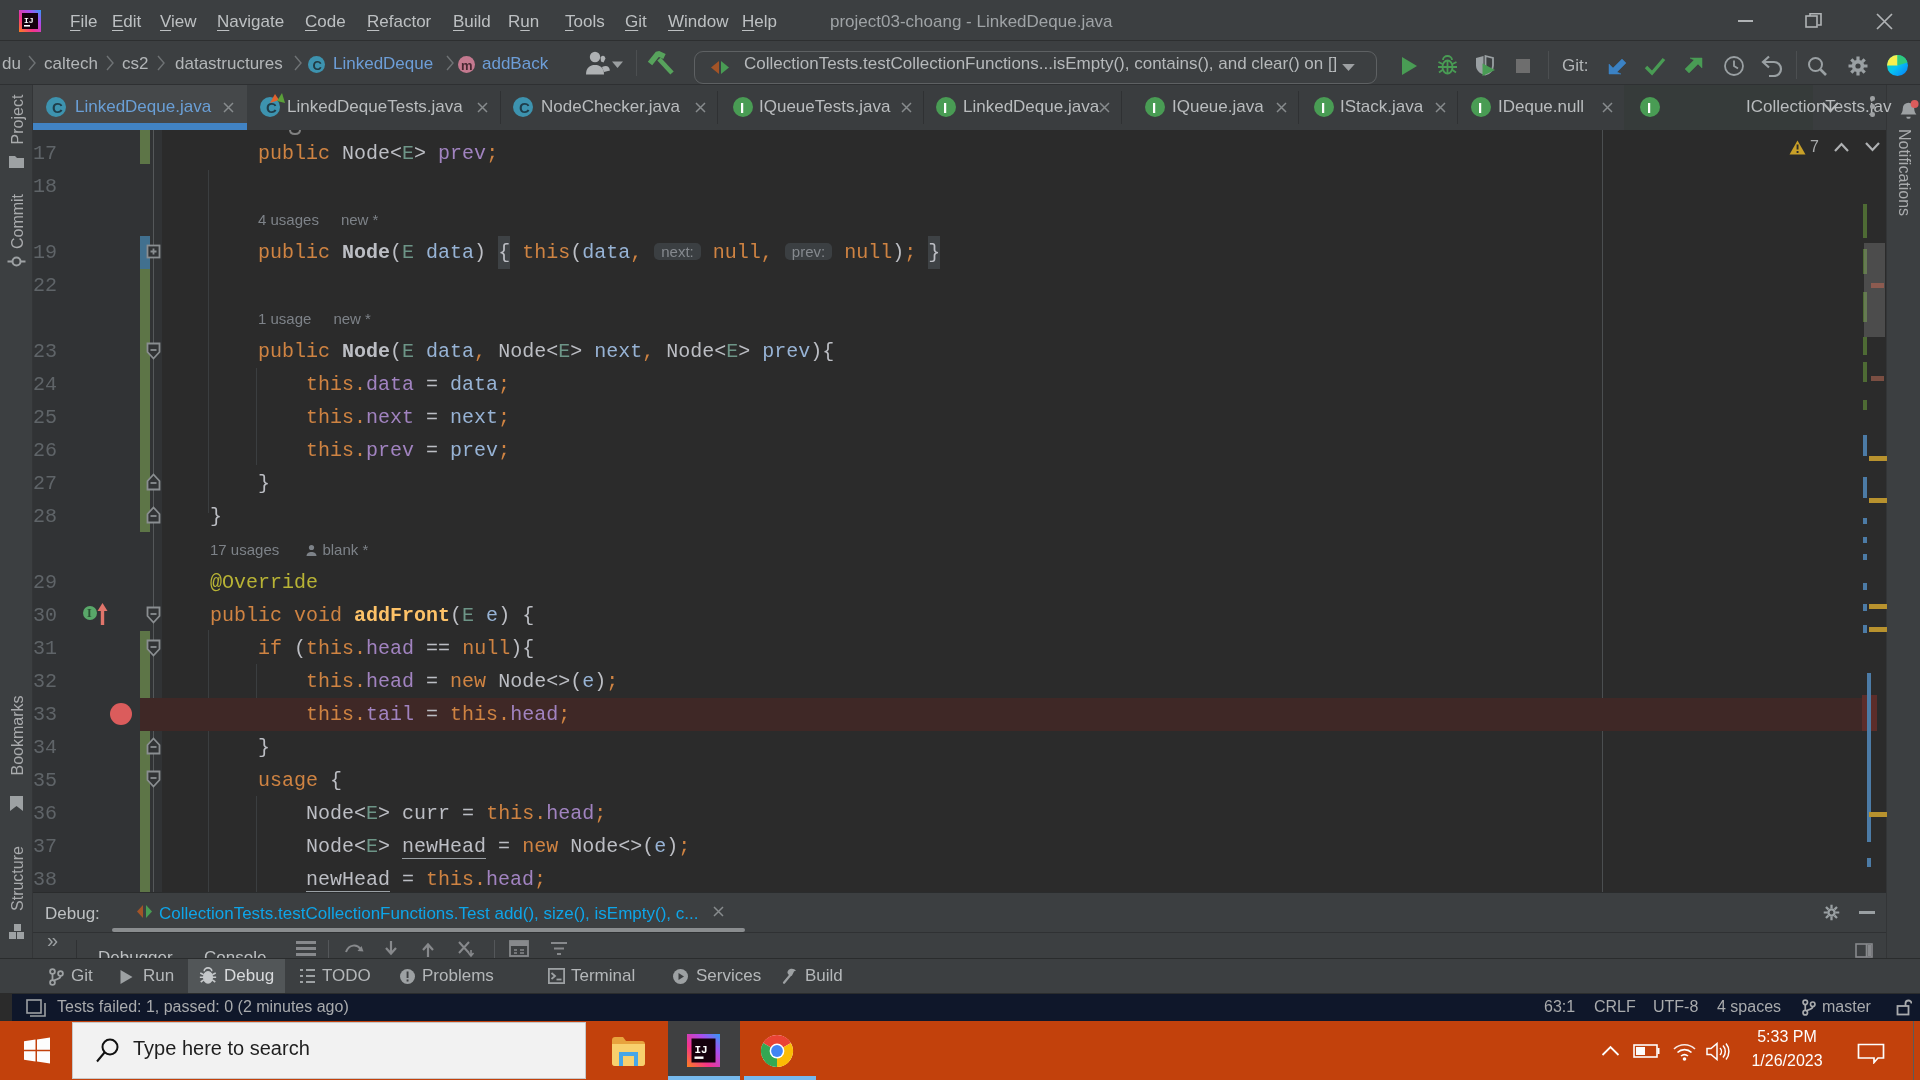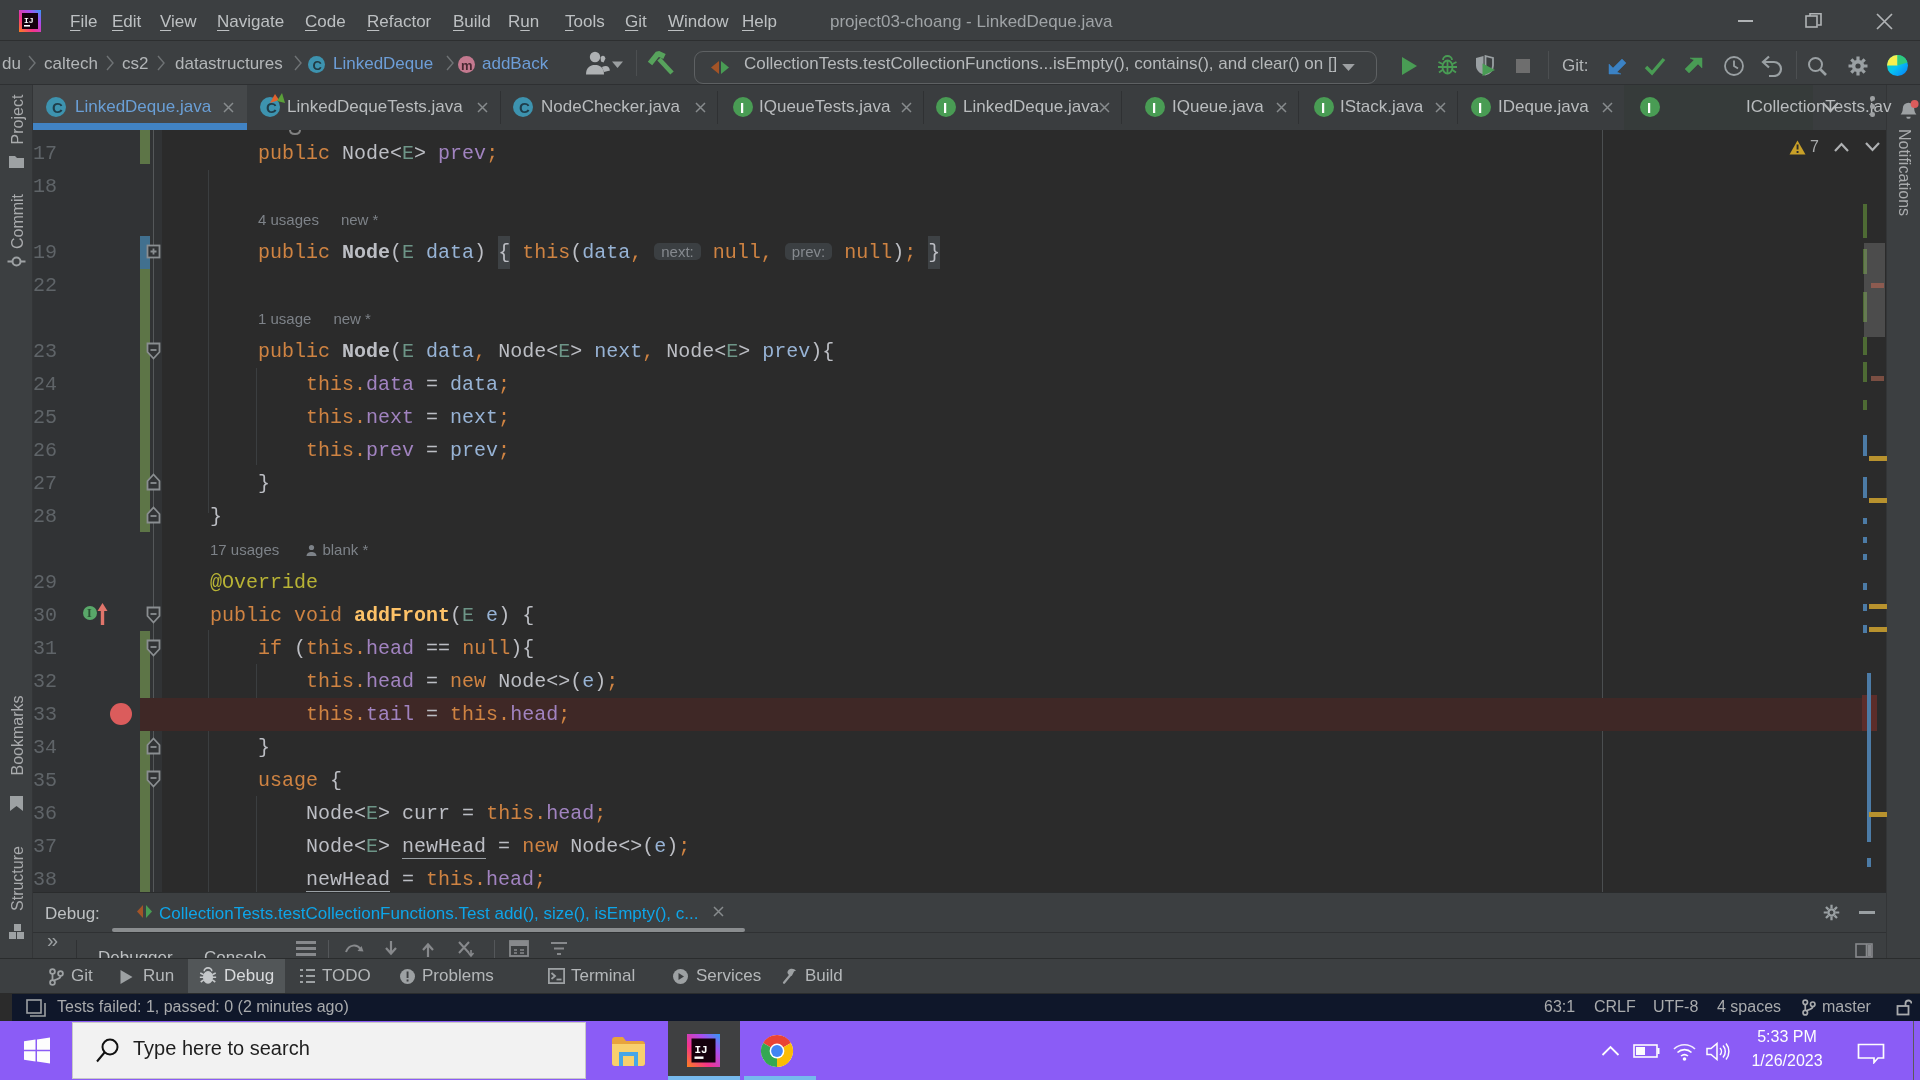--- a/index.html
+++ b/index.html
@@ -11,21 +11,21 @@
   #toolbar  { left:0; top:41px; width:1920px; height:44px; background:#3c3f41; border-bottom:1px solid #2e3032; }
   #tabbar   { left:33px; top:85px; width:1853px; height:45px; background:#3a3d3f; }
   #lstripe  { left:0; top:85px; width:33px; height:873px; background:#3c3f41; border-right:1px solid #333537; }
   #rstripe  { left:1886px; top:85px; width:34px; height:873px; background:#3c3f41; border-left:1px solid #333537; }
   #editor   { left:33px; top:130px; width:1829px; height:762px; background:#2b2b2b; }
   #gutter   { left:0; top:0; width:129px; height:762px; background:#313335; }
   #estripe  { left:1862px; top:130px; width:24px; height:762px; background:#2b2b2b; }
   #debugwin { left:33px; top:892px; width:1853px; height:66px; background:#3c3f41; border-top:1px solid #2a2c2d; overflow:hidden; }
   #twbar    { left:0; top:958px; width:1920px; height:35px; background:#3c3f41; border-top:1px solid #2a2c2d; }
   #statusbar{ left:0; top:993px; width:1920px; height:28px; background:#0f172a; border-top:1px solid #2a2c2d;margin-left:12px; }
-  #taskbar  { left:0; top:1021px; width:1920px; height:59px; background:#8b5cf6; }
+  #taskbar  { left:0; top:1021px; width:1920px; height:59px; background:#c2410c; }
 
   
   .menu { position:absolute; top:12px; color:#bdc0c2; font-size:17px; }
   .menu u { text-decoration-thickness:1px; text-underline-offset:3px; }
   
   .ln { position:absolute; width:41px; color:#5f6468;
         font:20px "Liberation Mono", monospace; line-height:33px; height:33px; }
   .cl { position:absolute; font:20px "Liberation Mono", monospace; line-height:33px; height:33px; white-space:pre; color:#a9b7c6; }
   .hint { position:absolute; font-size:15px; color:#7d8288; line-height:33px; height:33px; }
   .kw  { color:#cf8342; }
@@ -301,21 +301,21 @@
   <div class="abs" style="left:1281px;top:12px;width:20px;height:20px;border-radius:50%;background:#499c54"></div>
   <div class="abs" style="left:1288px;top:14px;color:#fff;font-size:15px;font-weight:bold">I</div>
   <div class="abs" style="left:1307px;top:12px;color:#b9bcbe;font-size:17px">IStack.java</div>
   <svg class="abs" style="left:1401px;top:16px" width="13" height="13" viewBox="0 0 13 13">
       <path d="M2 2 L11 11 M11 2 L2 11" stroke="#878b8d" stroke-width="1.5"></path>
     </svg>
   <div class="abs" style="left:1424px;top:6px;width:1px;height:33px;background:#2f3133"></div>
 
   <div class="abs" style="left:1438px;top:12px;width:20px;height:20px;border-radius:50%;background:#499c54"></div>
   <div class="abs" style="left:1445px;top:14px;color:#fff;font-size:15px;font-weight:bold">I</div>
-  <div class="abs" style="left:1465px;top:12px;color:#b9bcbe;font-size:17px">IDeque.java</div>
+  <div class="abs" style="left:1465px;top:12px;color:#b9bcbe;font-size:17px">IDeque.null</div>
   <svg class="abs" style="left:1568px;top:16px" width="13" height="13" viewBox="0 0 13 13">
       <path d="M2 2 L11 11 M11 2 L2 11" stroke="#878b8d" stroke-width="1.5"></path>
     </svg>
   <div class="abs" style="left:1591px;top:6px;width:1px;height:33px;background:#2f3133"></div>
 
   <div class="abs" style="left:1591px;top:0;width:189px;height:45px;background:#363b3a"></div>
   <div class="abs" style="left:1607px;top:12px;width:20px;height:20px;border-radius:50%;background:#499c54"></div>
   <div class="abs" style="left:1614px;top:14px;color:#fff;font-size:15px;font-weight:bold">I</div>
   <div class="abs" style="left:1713px;top:12px;color:#b9bcbe;font-size:17px;width:147px;overflow:hidden">ICollectionTests.jav</div>
 

